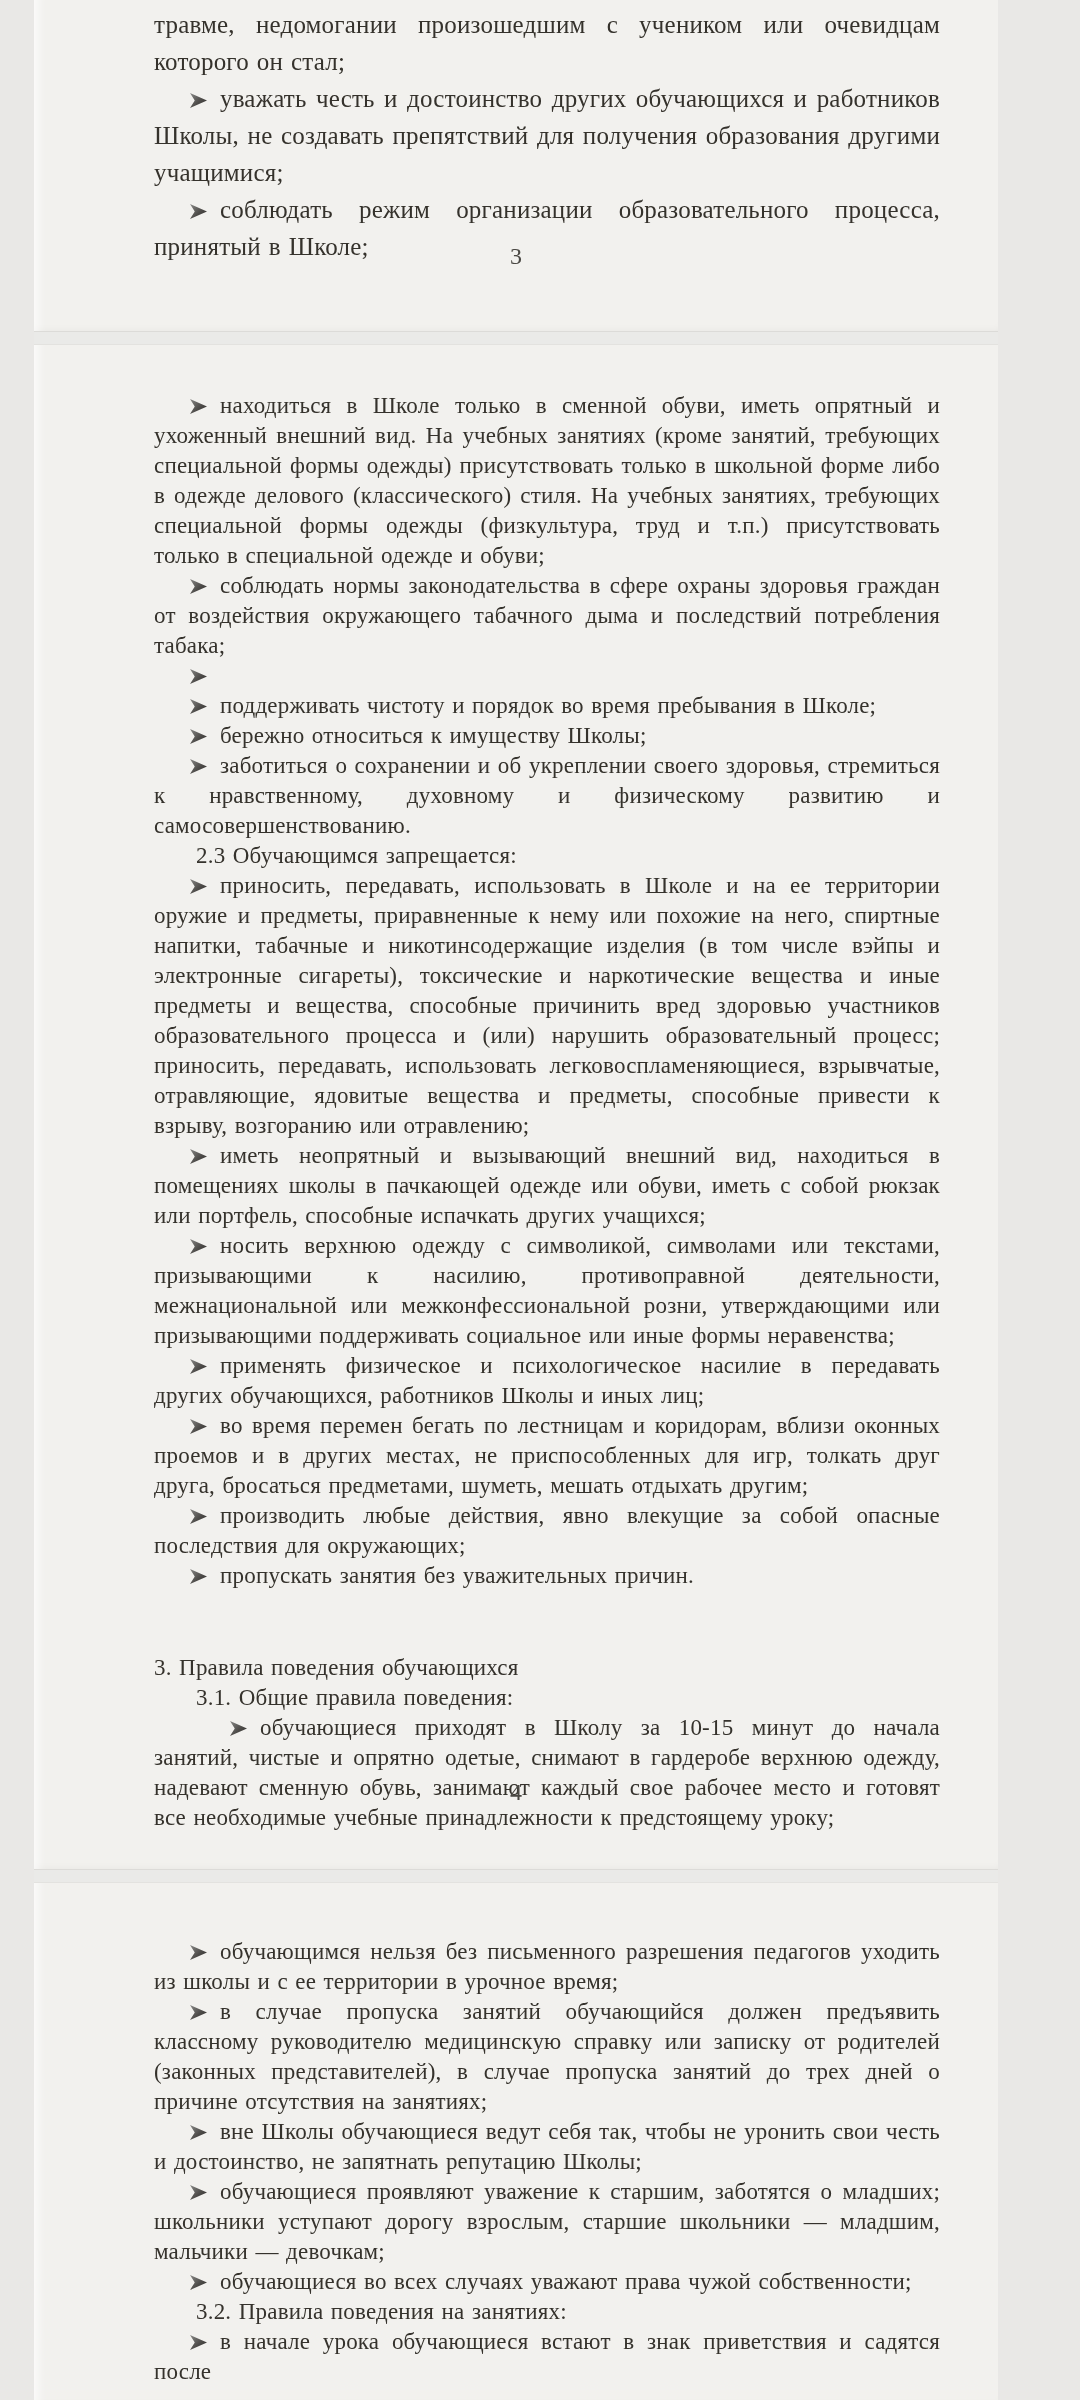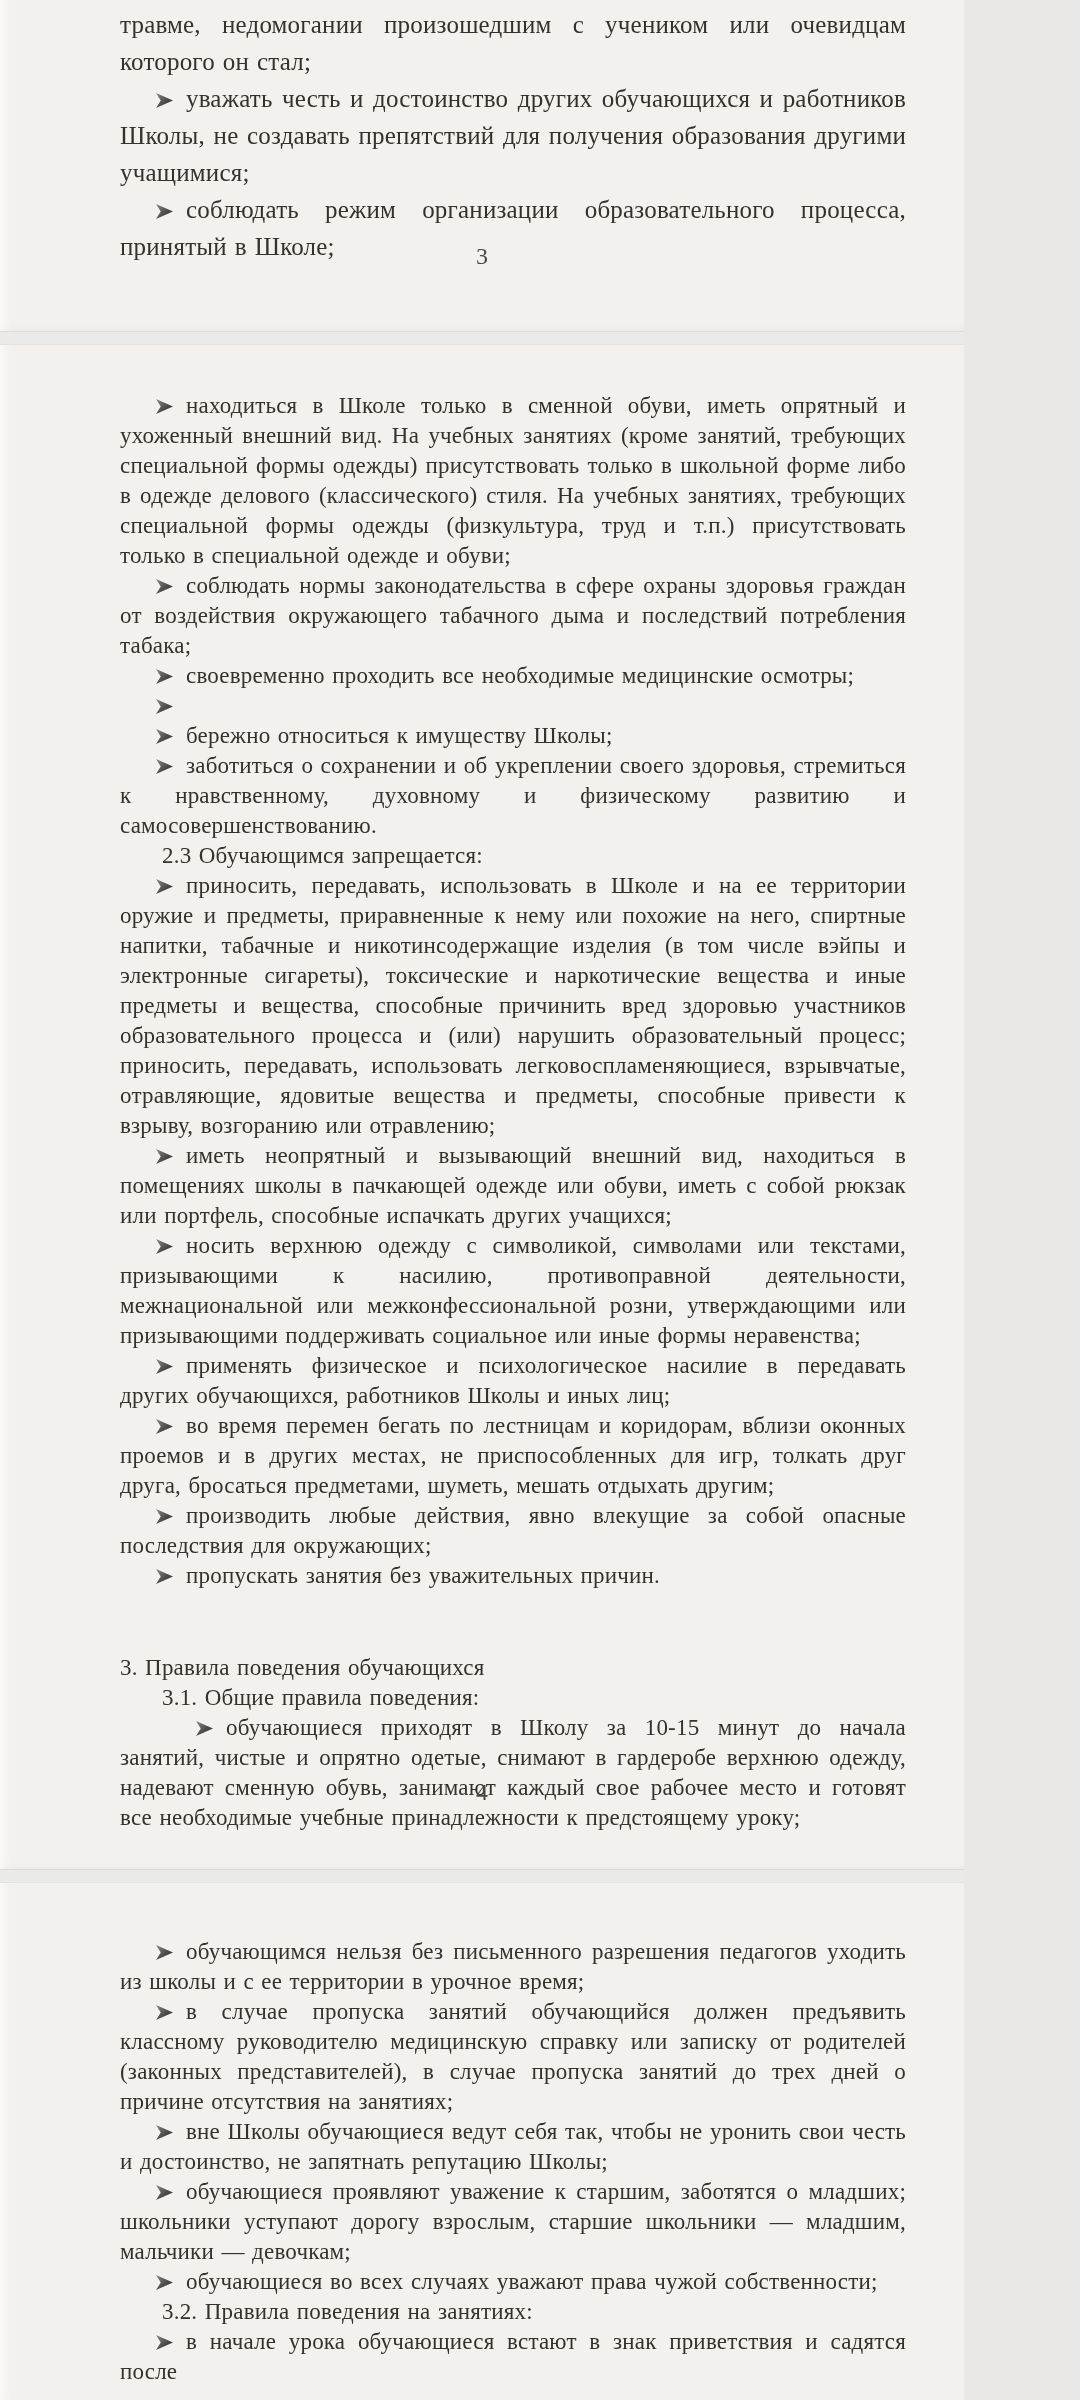--- a/index.html
+++ b/index.html
@@ -2,21 +2,21 @@
 <html><head>
 <meta charset="utf-8">
 <style>
   html,body{margin:0;padding:0;}
   body{
     width:1080px;height:2400px;
     background:#e9e8e6;
     overflow:hidden;
     font-family:"Liberation Serif","DejaVu Serif",serif;
   }
-  #doc{width:964px;height:2400px;position:relative;}
+  #doc{width:964px;height:2400px;position:relative;margin-left:34px;}
 
   .page{
     position:relative;
     background:#f2f1ee;
     padding-left:120px;
     padding-right:58px;
     box-sizing:border-box;
     overflow:hidden;
     box-shadow:inset 12px 0 10px -8px rgba(255,255,255,.75),
                inset 0 -6px 8px -6px rgba(0,0,0,.05);
@@ -71,22 +71,22 @@
     <section class="page" id="pg0">
       <p class="para continuation"><span>травме, недомогании произошедшим с учеником или очевидцам которого он стал;</span></p>
       <p class="para bullet"><span class="bullet-glyph"></span><span>уважать честь и достоинство других обучающихся и работников Школы, не создавать препятствий для получения образования другими учащимися;</span></p>
       <p class="para bullet"><span class="bullet-glyph"></span><span>соблюдать режим организации образовательного процесса, принятый в Школе;</span></p>
       <div class="page-number">3</div>
     </section>
     <div class="page-sep"></div>
     <section class="page" id="pg1">
       <p class="para bullet"><span class="bullet-glyph"></span><span>находиться в Школе только в сменной обуви, иметь опрятный и ухоженный внешний вид. На учебных занятиях (кроме занятий, требующих специальной формы одежды) присутствовать только в школьной форме либо в одежде делового (классического) стиля. На учебных занятиях, требующих специальной формы одежды (физкультура, труд и т.п.) присутствовать только в специальной одежде и обуви;</span></p>
       <p class="para bullet"><span class="bullet-glyph"></span><span>соблюдать нормы законодательства в сфере охраны здоровья граждан от воздействия окружающего табачного дыма и последствий потребления табака;</span></p>
-      <p class="para bullet"><span class="bullet-glyph"></span><span>своевременно проходить все необходимые медицинские осмотры;</span></p>
       <p class="para bullet"><span class="bullet-glyph"></span></p>
+      <p class="para bullet"><span class="bullet-glyph"></span><span>поддерживать чистоту и порядок во время пребывания в Школе;</span></p>
       <p class="para bullet"><span class="bullet-glyph"></span><span>бережно относиться к имуществу Школы;</span></p>
       <p class="para bullet"><span class="bullet-glyph"></span><span>заботиться о сохранении и об укреплении своего здоровья, стремиться к нравственному, духовному и физическому развитию и самосовершенствованию.</span></p>
       <p class="para heading-sub"><span>2.3 Обучающимся запрещается:</span></p>
       <p class="para bullet"><span class="bullet-glyph"></span><span>приносить, передавать, использовать в Школе и на ее территории оружие и предметы, приравненные к нему или похожие на него, спиртные напитки, табачные и никотинсодержащие изделия (в том числе вэйпы и электронные сигареты), токсические и наркотические вещества и иные предметы и вещества, способные причинить вред здоровью участников образовательного процесса и (или) нарушить образовательный процесс; приносить, передавать, использовать легковоспламеняющиеся, взрывчатые, отравляющие, ядовитые вещества и предметы, способные привести к взрыву, возгоранию или отравлению;</span></p>
       <p class="para bullet"><span class="bullet-glyph"></span><span>иметь неопрятный и вызывающий внешний вид, находиться в помещениях школы в пачкающей одежде или обуви, иметь с собой рюкзак или портфель, способные испачкать других учащихся;</span></p>
       <p class="para bullet"><span class="bullet-glyph"></span><span>носить верхнюю одежду с символикой, символами или текстами, призывающими к насилию, противоправной деятельности, межнациональной или межконфессиональной розни, утверждающими или призывающими поддерживать социальное или иные формы неравенства;</span></p>
       <p class="para bullet"><span class="bullet-glyph"></span><span>применять физическое и психологическое насилие в передавать других обучающихся, работников Школы и иных лиц;</span></p>
       <p class="para bullet"><span class="bullet-glyph"></span><span>во время перемен бегать по лестницам и коридорам, вблизи оконных проемов и в других местах, не приспособленных для игр, толкать друг друга, бросаться предметами, шуметь, мешать отдыхать другим;</span></p>
       <p class="para bullet"><span class="bullet-glyph"></span><span>производить любые действия, явно влекущие за собой опасные последствия для окружающих;</span></p>
       <p class="para bullet"><span class="bullet-glyph"></span><span>пропускать занятия без уважительных причин.</span></p>

